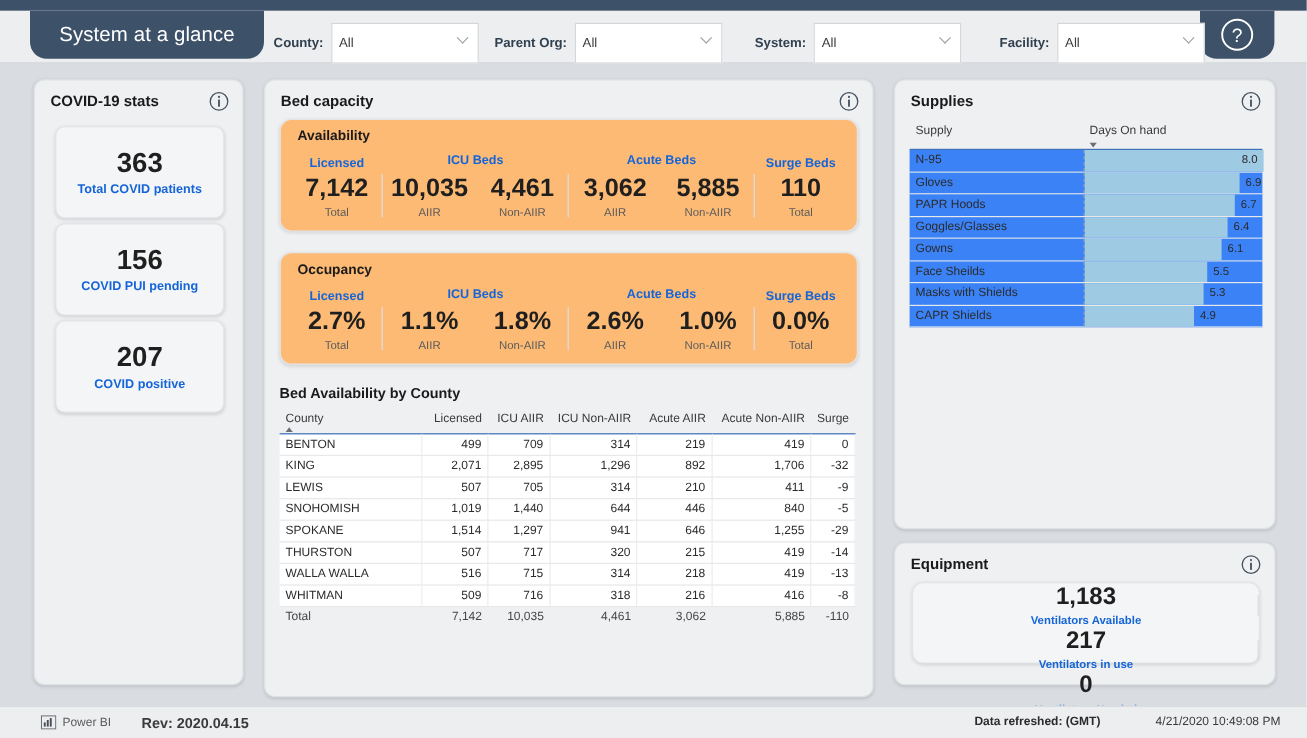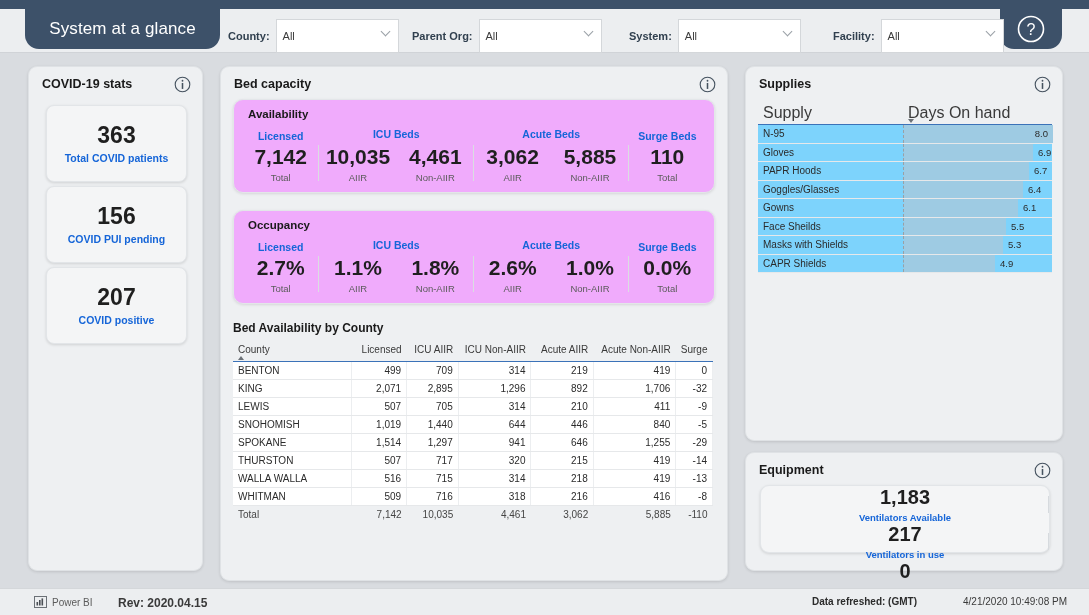--- a/index.html
+++ b/index.html
@@ -113,21 +113,21 @@
   }
   .stat-card .lbl {
     font-size: 10.5px; font-weight: bold; color: #1565d8; margin-top: 3px;
   }
 
   
   #bed-panel { left: 220px; top: 66px; width: 508px; height: 515px; }
 
   .sub-card {
     position: absolute;
-    background: #f0abfc;
+    background: #fdba74;
     border: 1px solid #e3e6e9;
     border-radius: 10px;
     box-shadow: 0 1px 3px rgba(0,0,0,.11);
   }
   .sub-title {
     position: absolute; left: 14px; top: 8px;
     font-size: 11.5px; font-weight: bold; color: #1a1a1a;
   }
   .metric-row {
     position: absolute; left: 8px; right: 8px; top: 28px; bottom: 7px;
@@ -204,34 +204,34 @@
     border-right: none;
     color: #454545;
   }
 
   
   #supplies-panel { left: 745px; top: 66px; width: 318px; height: 375px; }
   .sup-head {
     position: absolute; left: 12px; top: 36px; width: 294px;
     height: 22px;
     border-bottom: 1.6px solid #3b72b8;
-    font-size: 16px; color: #3a3a3a;
+    font-size: 10px; color: #3a3a3a;
   }
   .sup-head .h1 { position: absolute; left: 5px; top: 1px; }
   .sup-head .h2 { position: absolute; left: 150px; top: 1px; }
   .sup-head .sortcaret {
     position: absolute; left: 150px; bottom: 1px;
     width: 0; height: 0;
     border-left: 3.5px solid transparent;
     border-right: 3.5px solid transparent;
     border-top: 4px solid #6b7076;
   }
   .sup-row {
     position: absolute; left: 12px; width: 294px; height: 18.5px;
-    background: #7dd3fc;
+    background: #3b82f6;
     border-bottom: 1px solid #e6e8ea;
     font-size: 10px; color: #2b2b2b;
   }
   .sup-row .name {
     position: absolute; left: 5px; top: 3px;
   }
   .sup-row .barwrap {
     position: absolute; left: 145px; top: 0; right: 0; height: 100%;
     border-left: 1px dashed #9aa0a6;
   }

